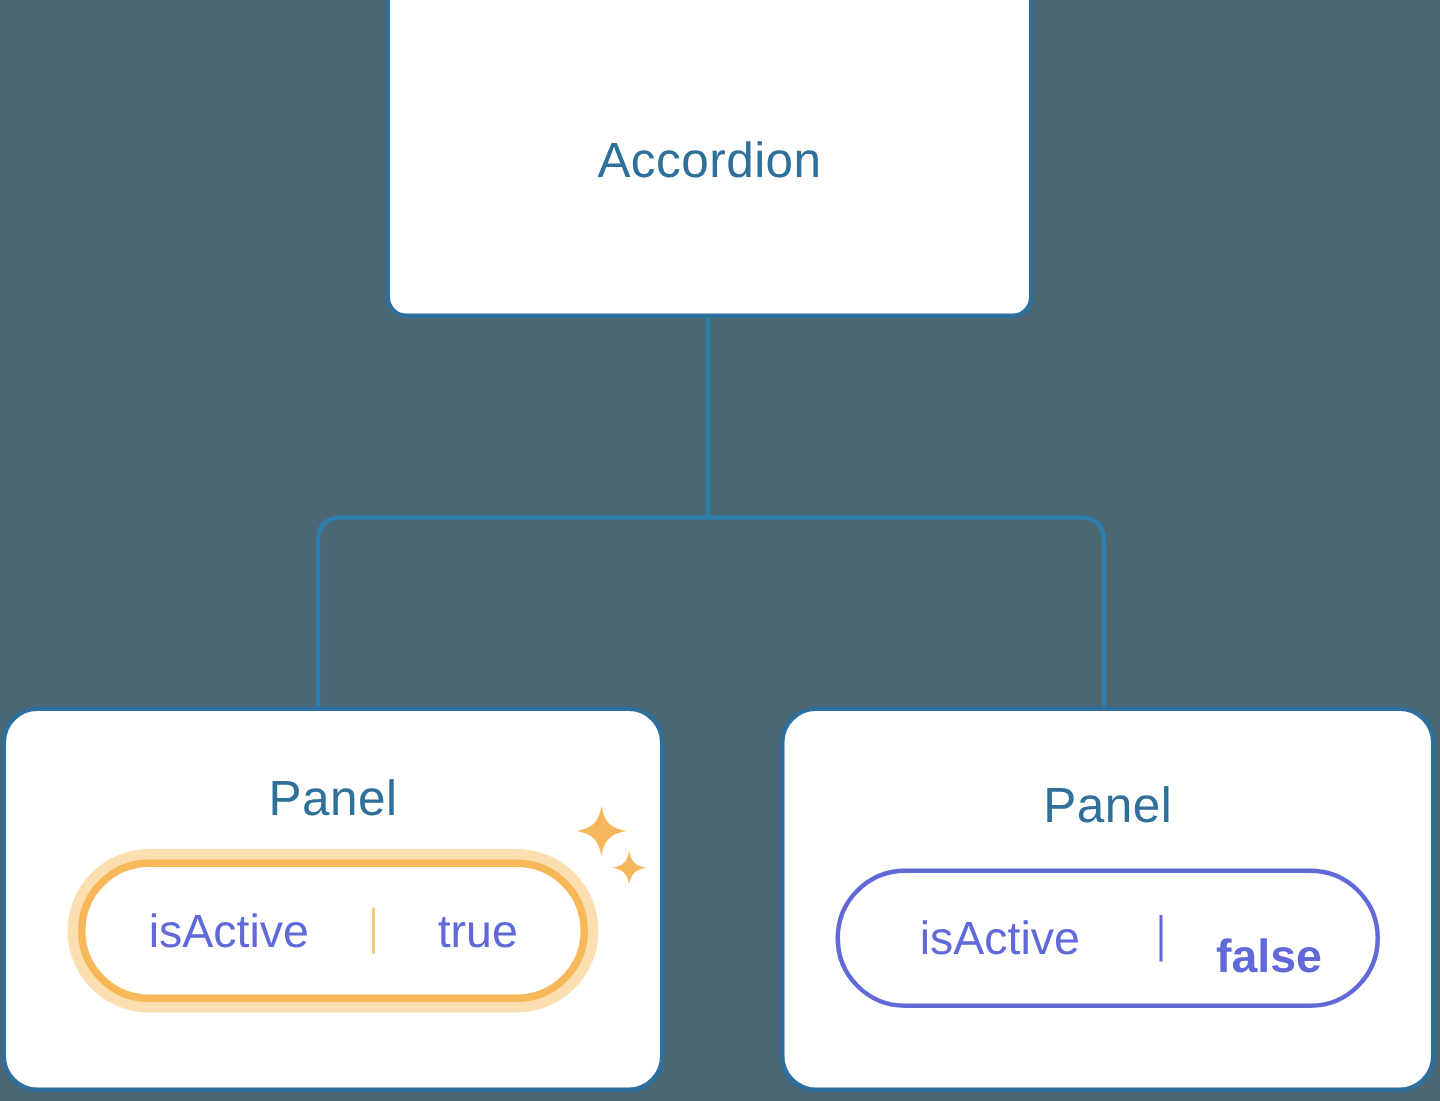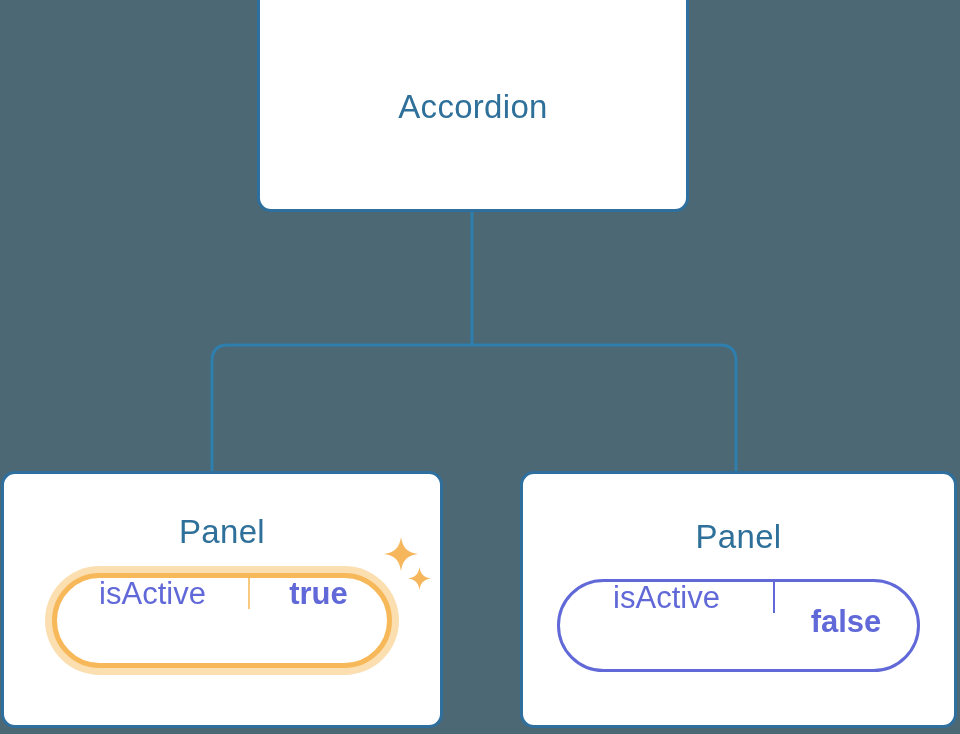--- a/index.html
+++ b/index.html
@@ -66,20 +66,21 @@
     line-height: 1;
   }
 
   
   .panel-node {
     top: 471px;
     height: 257px;
     display: flex;
     flex-direction: column;
     align-items: center;
+    border-radius: 24px;
   }
   #panel-node-left {
     left: 1px;
     width: 442px;
   }
   #panel-node-right {
     left: 520px;
     width: 437px;
   }
 
@@ -91,21 +92,21 @@
     position: relative;
     display: flex;
     align-items: center;
     justify-content: center;
   }
   #prop-pill-wrap-left { margin-top: 25px; }
   #prop-pill-wrap-right { margin-top: 26px; }
 
   .prop-pill {
     display: flex;
-    align-items: flex-start;
+    align-items: center;
     border-radius: 999px;
     box-sizing: border-box;
     overflow: hidden;
     background: #ffffff;
   }
 
   
   #prop-pill-left {
     border: 5px solid #f7b85a;
     box-shadow: 0 0 0 7px #fbdfb0;
@@ -137,21 +138,21 @@
     line-height: 1;
     box-sizing: border-box;
     white-space: nowrap;
   }
   .prop-key {
     border-right-width: 2px;
     border-right-style: solid;
   }
 
   #prop-pill-left .prop-key  { width: 193px; font-weight: 400; }
-  #prop-pill-left .prop-val  { width: 137px; font-weight: 700; }
+  #prop-pill-left .prop-val  { width: 137px; font-weight: 400; }
   #prop-pill-right .prop-key { width: 215px; font-weight: 400; }
   #prop-pill-right .prop-val { width: 142px; font-weight: 700; margin-top: 24px; }
 
   
   .sparkle-group {
     position: absolute;
     right: -48px;
     top: -36px;
     width: 56px;
     height: 62px;

